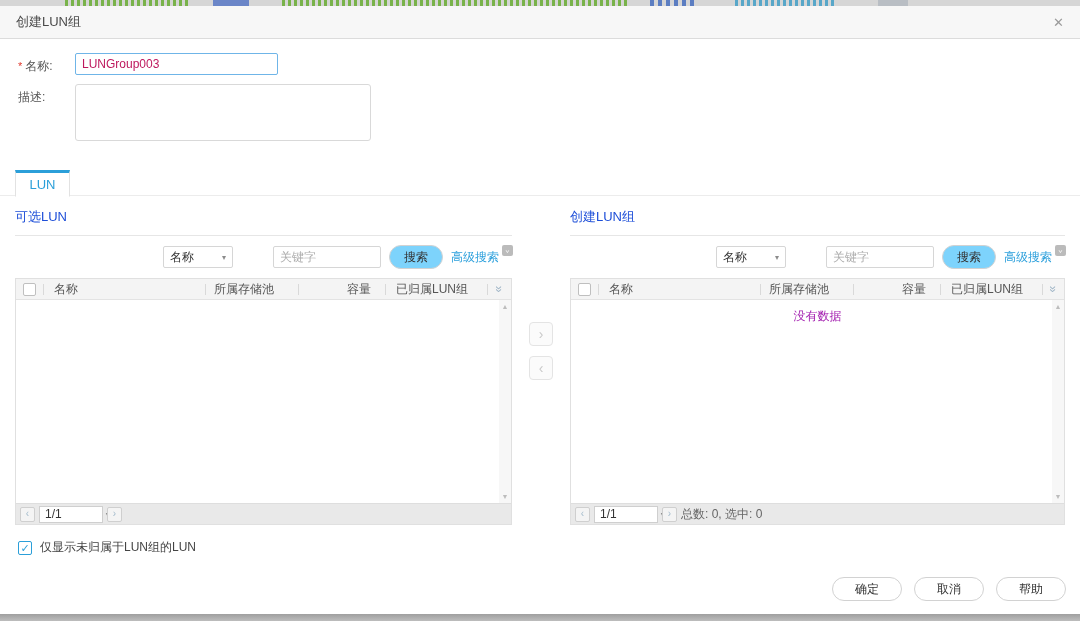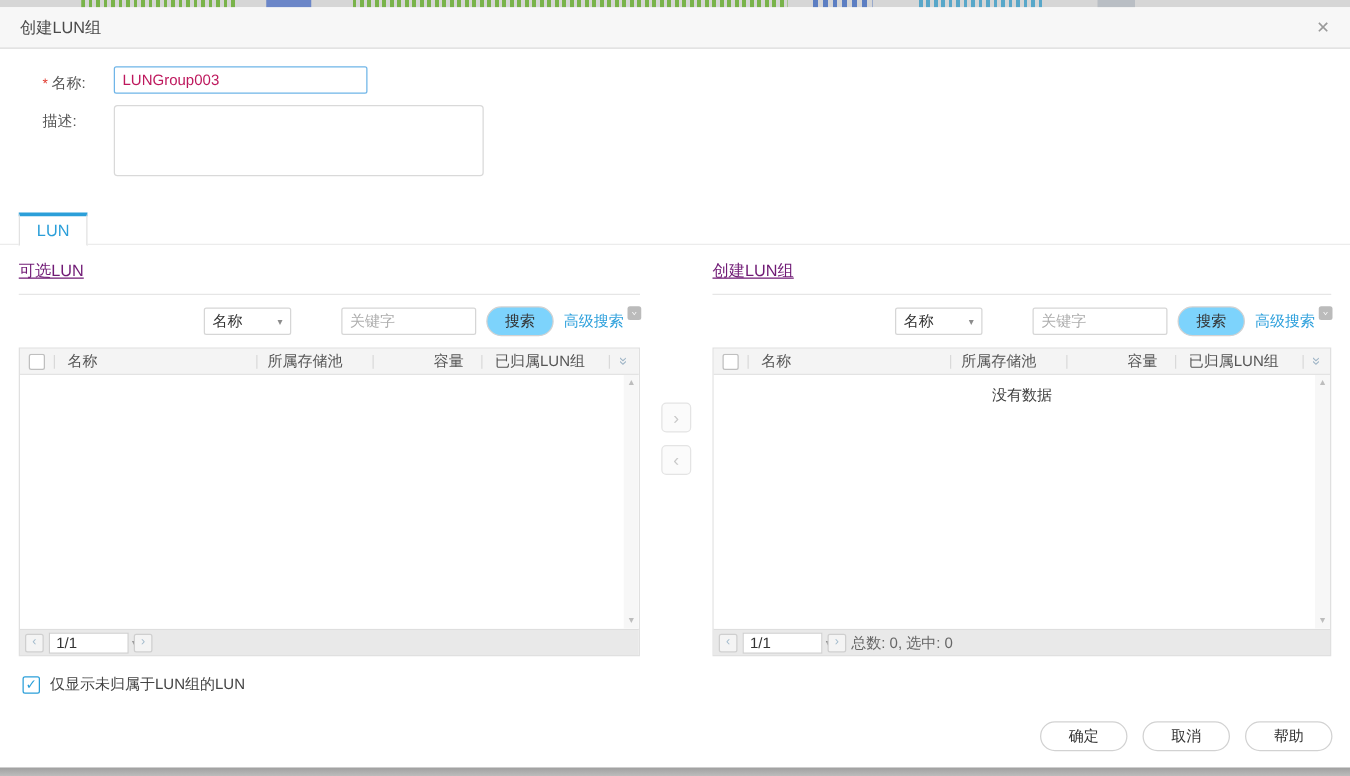--- a/index.html
+++ b/index.html
@@ -23,21 +23,21 @@
   .dialog { position:absolute; top:6px; left:0; width:1080px; height:608px;
     background:#fff; display:flex; flex-direction:column; }
   .dlg-header { height:33px; flex:none; background:#f7f7f7; border-bottom:1px solid #dcdcdc;
     display:flex; align-items:center; padding:0 16px; }
   .dlg-title { font-size:13px; color:#4a4a4a; }
   .dlg-close { margin-left:auto; color:#9a9a9a; font-size:13px; font-weight:bold; cursor:pointer; }
 
   
   .form-area { padding:14px 18px 0 18px; }
   .form-row { display:flex; margin-bottom:9px; }
-  .label-col { width:57px; flex:none; font-size:12px; color:#555; padding-top:5px; white-space:nowrap;margin-left:16px; }
+  .label-col { width:57px; flex:none; font-size:12px; color:#555; padding-top:5px; white-space:nowrap; }
   .req { color:#e03a2f; margin-right:3px; font-size:11px; }
   .name-input { width:203px; height:22px; border:1px solid #6fb5e8; border-radius:2px;
     padding:0 6px; font-size:12px; color:#be185d; outline:none;
     font-family:"Liberation Sans","DejaVu Sans",sans-serif; }
   .desc-area { width:296px; height:57px; border:1px solid #d9d9d9; border-radius:3px;
     resize:none; padding:4px 6px; font-size:12px; outline:none;
     font-family:"Liberation Sans","DejaVu Sans",sans-serif; }
 
   
   .tabstrip { margin-top:19px; padding-left:15px; height:27px; border-bottom:1px solid #ececec; }
@@ -47,21 +47,21 @@
 
   
   .content { display:flex; padding:11px 15px 0 15px; }
   .panel { width:497px; flex:none; }
   .panel.rightp { width:495px; }
   .transfer { width:58px; flex:none; display:flex; flex-direction:column; align-items:center;
     padding-top:115px; gap:10px; }
   .tbtn { width:24px; height:24px; border:1px solid #e4e4e4; background:#fbfbfb; border-radius:4px;
     color:#c9c9c9; font-size:14px; display:flex; align-items:center; justify-content:center; cursor:pointer; }
 
-  .panel-title { font-size:13px; color:#701a75; padding-top:1px;text-decoration:underline; }
+  .panel-title { font-size:13px; color:#1d4ed8; padding-top:1px; }
   .panel-rule { border-top:1px solid #e6e6e6; margin-top:9px; }
   .search-row { display:flex; justify-content:flex-end; align-items:center; margin:9px 0 9px 0; gap:8px; }
   .sel { width:70px; height:22px; border:1px solid #d6d6d6; border-radius:2px; background:#fff;
     display:flex; align-items:center; padding:0 6px; font-size:12px; color:#333; cursor:pointer; }
   .sel .arrow { margin-left:auto; color:#8c8c8c; font-size:8px; }
   .kw-input { width:108px; height:22px; border:1px solid #d6d6d6; border-radius:2px; padding:0 6px;
     font-size:12px; color:#333; outline:none; font-family:"Liberation Sans","DejaVu Sans",sans-serif;margin-left:32px; }
   .kw-input::placeholder { color:#adadad; }
   .search-btn { width:54px; height:24px; border:1px solid #d2d2d2; border-radius:12px; background:#7dd3fc;
     font-size:12px; color:#333; cursor:pointer; font-family:"Liberation Sans","DejaVu Sans",sans-serif; }
@@ -80,21 +80,21 @@
   .hc-cap { width:86px; flex:none; justify-content:flex-end; padding-right:14px; }
   .hc-group { width:101px; flex:none; padding-left:10px; }
   .hc-icon { flex:1; justify-content:center; }
   .sepbar { width:1px; height:11px; background:#d9d9d9; flex:none; }
   .cb { width:13px; height:13px; border:1px solid #bfbfbf; border-radius:2px; background:#fff; cursor:pointer; }
   .col-chooser { color:#9eb4c6; font-size:12px; transform:rotate(90deg); display:inline-block; cursor:pointer; }
   .grid-body { height:203px; background:#fff; position:relative; }
   .vscroll { position:absolute; top:0; right:0; bottom:0; width:12px; background:#f7f7f7;
     display:flex; flex-direction:column; justify-content:space-between; align-items:center;
     font-size:7px; color:#bdbdbd; padding:3px 0; }
-  .empty-text { text-align:center; padding-top:8px; font-size:12px; color:#404040; }
+  .empty-text { text-align:center; padding-top:8px; font-size:12px; color:#a21caf; }
 
   .pagebar { height:21px; background:#e9e9e9; border-top:1px solid #dedede;
     display:flex; align-items:center; padding:0 4px; gap:4px; font-size:12px; color:#666; }
   .pg-btn { width:15px; height:15px; background:#f4f4f4; border:1px solid #cfcfcf; border-radius:2px;
     color:#a4bccd; font-size:10px; line-height:12px; display:flex; align-items:center; justify-content:center; cursor:pointer; }
   .pg-select { width:64px; height:17px; background:#fff; border:1px solid #cfcfcf;
     display:flex; align-items:center; padding:0 5px; font-size:12px; color:#333; cursor:pointer;gap:44px; }
   .pg-select .arrow { margin-left:auto; color:#8c8c8c; font-size:8px; }
   .pg-summary { white-space:nowrap; }
 

